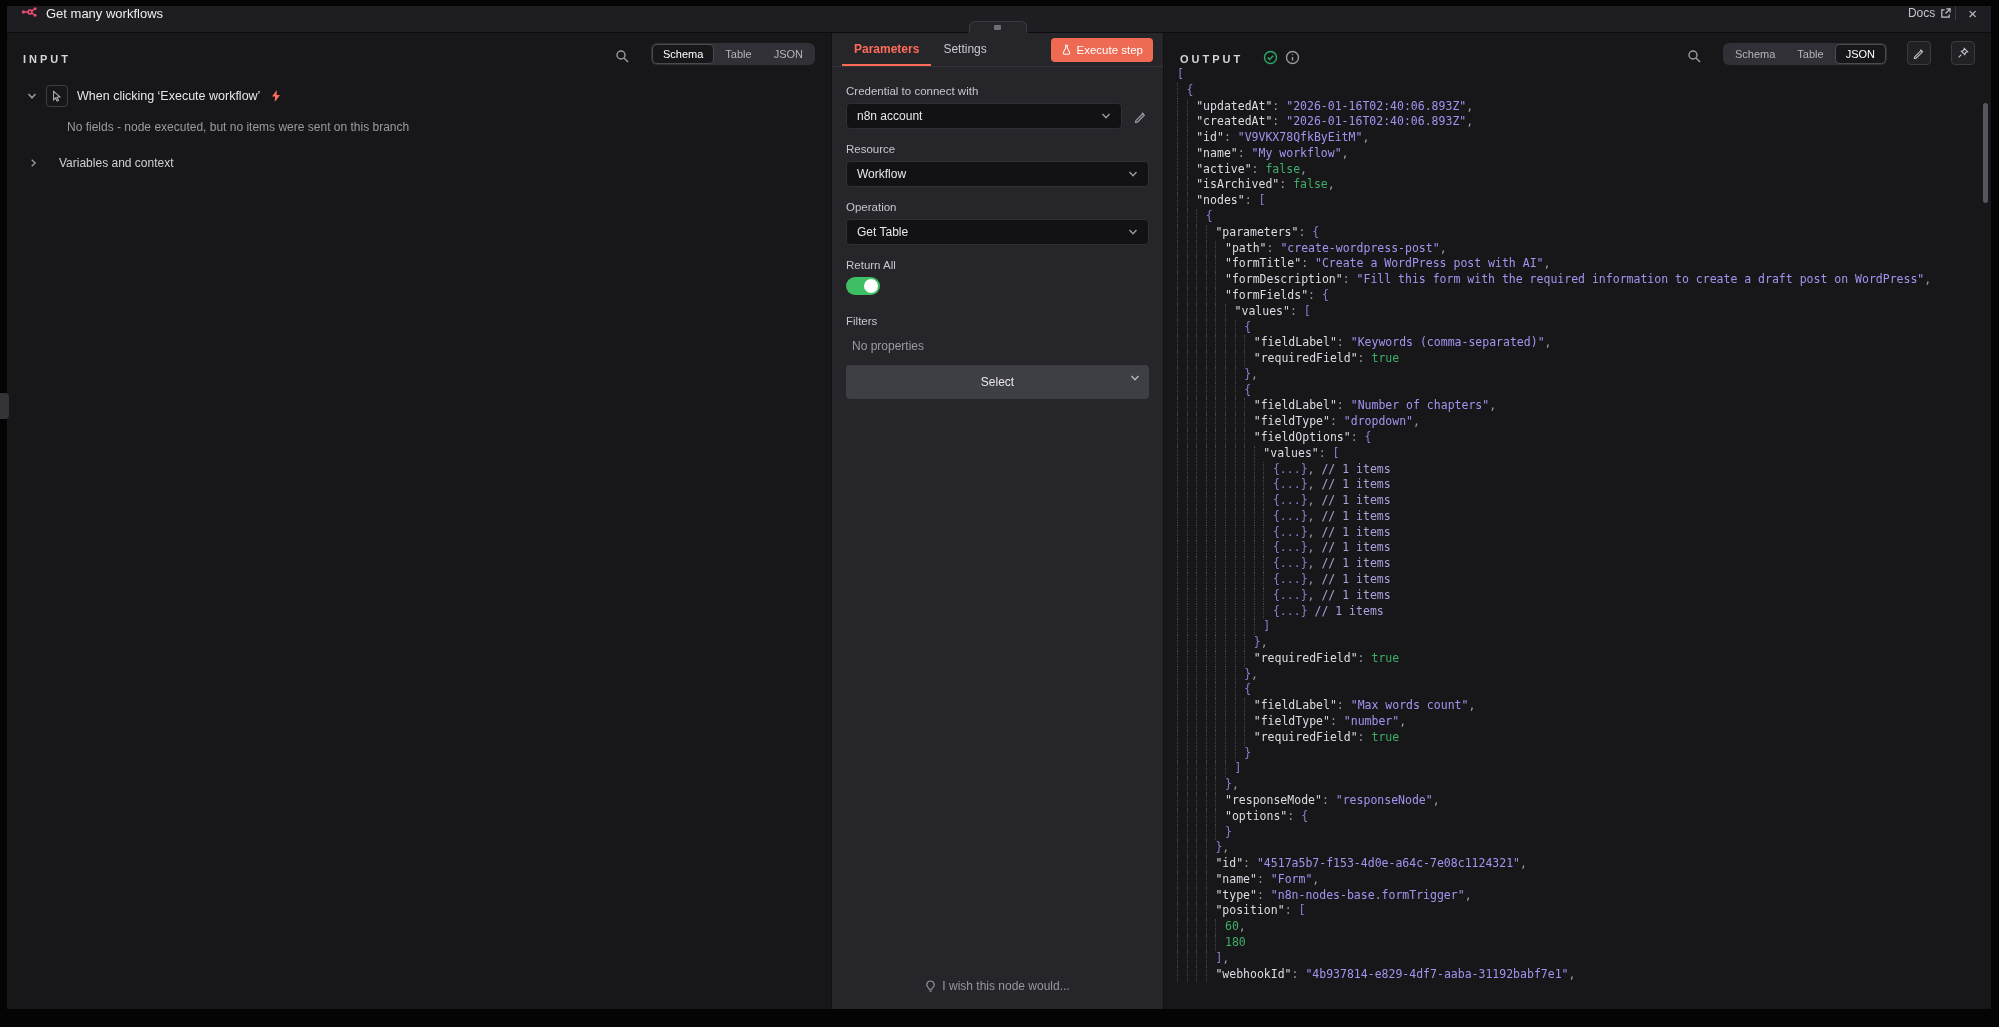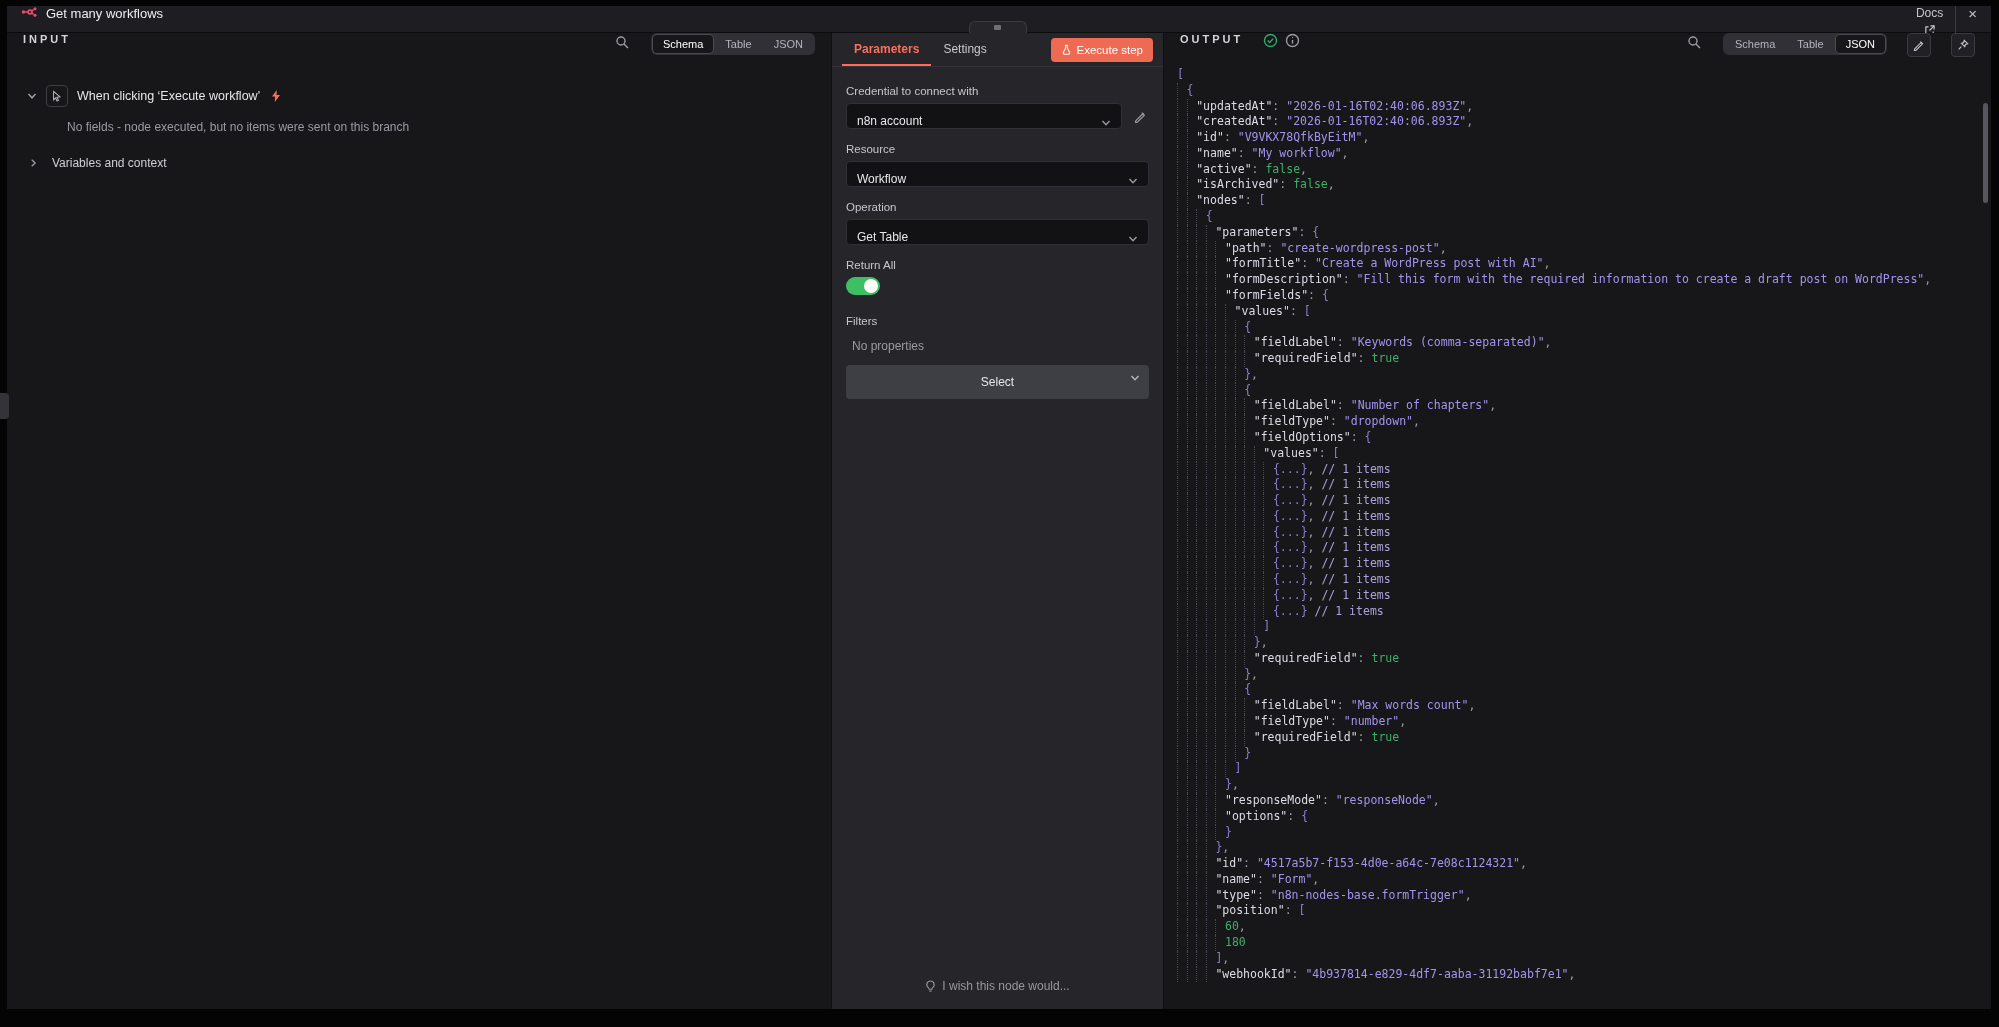--- a/index.html
+++ b/index.html
@@ -6,64 +6,64 @@
   html,body { width:1999px; height:1027px; overflow:hidden; }
   body { background:#040405; font-family:"Liberation Sans", sans-serif; position:relative; }
 
   .frame { position:absolute; left:7px; top:6px; right:8px; bottom:18px; display:flex; flex-direction:column; background:#17171a; }
 
   
   .titlebar { height:27px; background:#1e1e22; border-bottom:1px solid #0c0c0e; display:flex; align-items:flex-start; padding:0 14px; flex:0 0 auto; }
   .titlebar .node-icon { width:16px; height:12px; margin-right:9px; }
   .titlebar .title { color:#ededf0; font-size:13px; }
   .titlebar .spacer { flex:1; }
-  .docs-link { display:flex; align-items:center; gap:5px; color:#c4c4cb; font-size:12px; padding-right:12px; border-right:1px solid #3a3a40; cursor:pointer;flex-direction:column; }
+  .docs-link { display:flex; align-items:center; gap:5px; color:#c4c4cb; font-size:12px; padding-right:4px; border-right:1px solid #3a3a40; cursor:pointer; }
   .close-btn { color:#c4c4cb; font-size:15px; margin-left:12px; cursor:pointer; line-height:1; }
 
   
   .panels { flex:1; display:flex; min-height:0; position:relative; }
   .input-panel { width:824px; background:#17171a; display:flex; flex-direction:column; flex:0 0 auto; }
   .params-panel { width:333px; background:#25252a; border-left:1px solid #101013; border-right:1px solid #101013; display:flex; flex-direction:column; position:relative; flex:0 0 auto; }
   .output-panel { flex:1; background:#17171a; display:flex; flex-direction:column; position:relative; min-width:0; }
 
-  .panel-header { height:32px; display:flex; align-items:flex-start; padding:0 16px; gap:20px; flex:0 0 auto; }
+  .panel-header { height:32px; display:flex; align-items:flex-end; padding:0 16px; gap:20px; flex:0 0 auto; }
   .panel-title { font-size:11px; letter-spacing:3px; color:#d4d4da; font-weight:700; }
   .ph-spacer { flex:1; }
 
   .icon-btn { background:none; border:none; cursor:pointer; display:flex; align-items:center; justify-content:center; padding:2px; }
   .boxed-icon-btn { width:24px; height:24px; background:#202025; border:1px solid #3a3a41; border-radius:4px; cursor:pointer; display:flex; align-items:center; justify-content:center; }
 
   
   .seg { display:flex; background:#303036; border-radius:6px; padding:2px; gap:2px; }
   .seg button { border:none; background:transparent; color:#b4b4bc; font-size:11px; padding:3px 10px; border-radius:4px; font-family:inherit; cursor:pointer; }
   .seg button.active { background:#17171a; color:#ffffff; box-shadow:0 0 0 1px #4a4a52; }
 
   
   .input-body { padding:12px 20px; font-size:12.5px; }
   .trigger-row { display:flex; align-items:center; gap:9px; margin-top:8px; cursor:pointer; }
   .chev { flex:0 0 auto; display:flex; }
   .node-mini { width:22px; height:22px; border:1px solid #3e3e45; border-radius:4px; display:flex; align-items:center; justify-content:center; }
   .trigger-label { color:#e6e6ea; }
   .bolt { margin-left:2px; display:flex; }
   .empty-msg { color:#9a9aa2; margin:13px 0 0 40px; font-size:12px; }
-  .vars-row { display:flex; align-items:center; gap:14px; margin:22px 0 0 2px; color:#cfcfd5; font-size:12px; cursor:pointer; }
+  .vars-row { display:flex; align-items:center; gap:21px; margin:22px 0 0 2px; color:#cfcfd5; font-size:12px; cursor:pointer; }
 
   
   .drag-tab { position:absolute; top:-12px; left:50%; transform:translateX(-50%); width:58px; height:12px; background:#25252a; border:1px solid #3a3a40; border-bottom:none; border-radius:6px 6px 0 0; display:flex; align-items:center; justify-content:center; }
   .drag-grip { width:7px; height:5px; background:#6e6e76; border-radius:1px; }
 
   .p-header { height:34px; display:flex; align-items:center; border-bottom:1px solid #333339; padding:0 10px; flex:0 0 auto; }
   .p-tab { font-size:12px; padding:9px 12px 8px; cursor:pointer; border-bottom:2px solid transparent; }
   .p-tab.active { color:#ff6d5a; border-bottom-color:#ff6d5a; font-weight:700; }
   .p-tab.inactive { color:#c8c8cf; }
   .exec-btn { margin-left:auto; background:#ee6a52; color:#fff; border:none; border-radius:4px; height:24px; padding:0 10px; font-size:11.5px; display:flex; align-items:center; gap:5px; cursor:pointer; font-family:inherit; }
 
   .p-body { flex:1; padding:4px 14px 0; overflow:hidden; }
   .f-label { font-size:11.5px; color:#c6c6cd; margin:14px 0 6px; }
-  .select { height:26px; background:#121215; border:1px solid #2f2f36; border-radius:4px; display:flex; align-items:flex-end; padding:0 10px; color:#e8e8ec; font-size:12px; cursor:pointer; }
+  .select { height:26px; background:#121215; border:1px solid #2f2f36; border-radius:4px; display:flex; align-items:center; padding:0 10px; color:#e8e8ec; font-size:12px; cursor:pointer; }
   .select .sel-chev { margin-left:auto; display:flex; }
   .cred-row { display:flex; align-items:center; gap:10px; }
   .cred-row .select { flex:1; }
 
   .toggle { width:34px; height:18px; border-radius:9px; background:#3fbf63; position:relative; margin:4px 0 2px; cursor:pointer; }
   .toggle .knob { position:absolute; top:2px; right:2px; width:14px; height:14px; border-radius:50%; background:#ffffff; }
 
   .filters-label { margin-top:20px; }
   .no-props { color:#9b9ba3; font-size:12px; margin:12px 0 12px 6px; }
   .select-btn { height:34px; background:#3e3e45; border:none; border-radius:4px; width:100%; color:#e6e6ea; font-size:12px; position:relative; display:flex; align-items:center; justify-content:center; cursor:pointer; font-family:inherit; }

